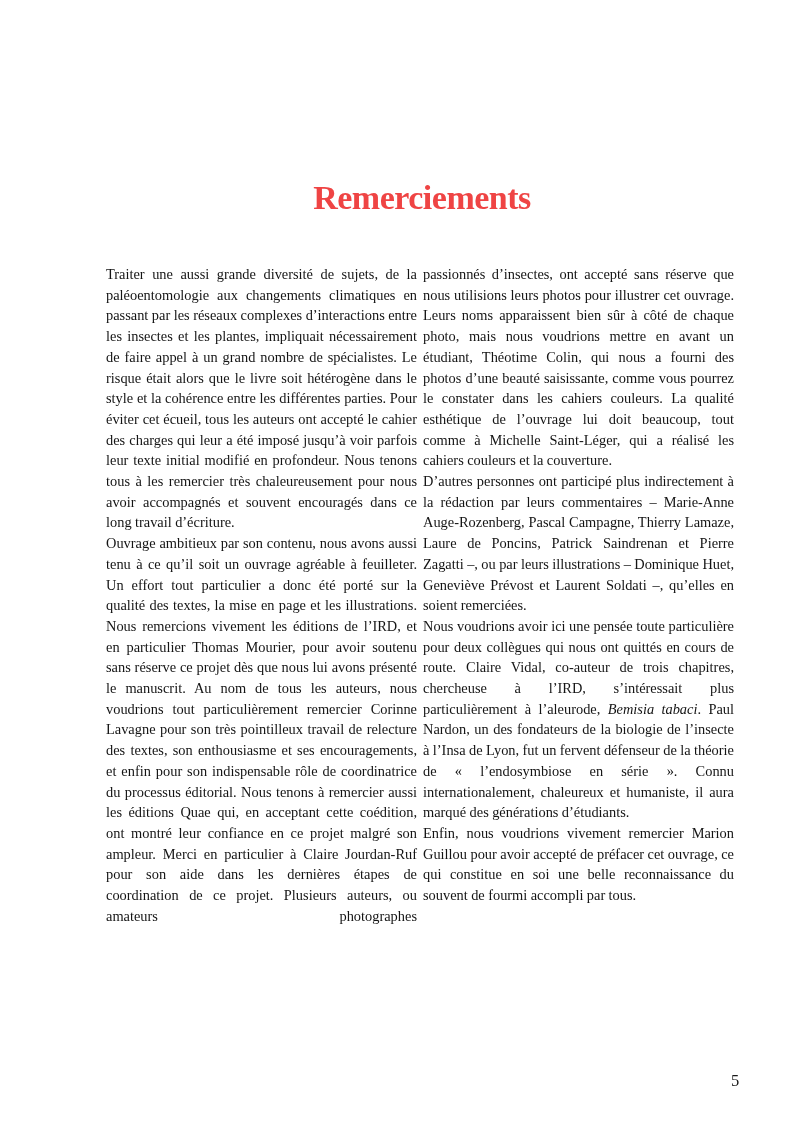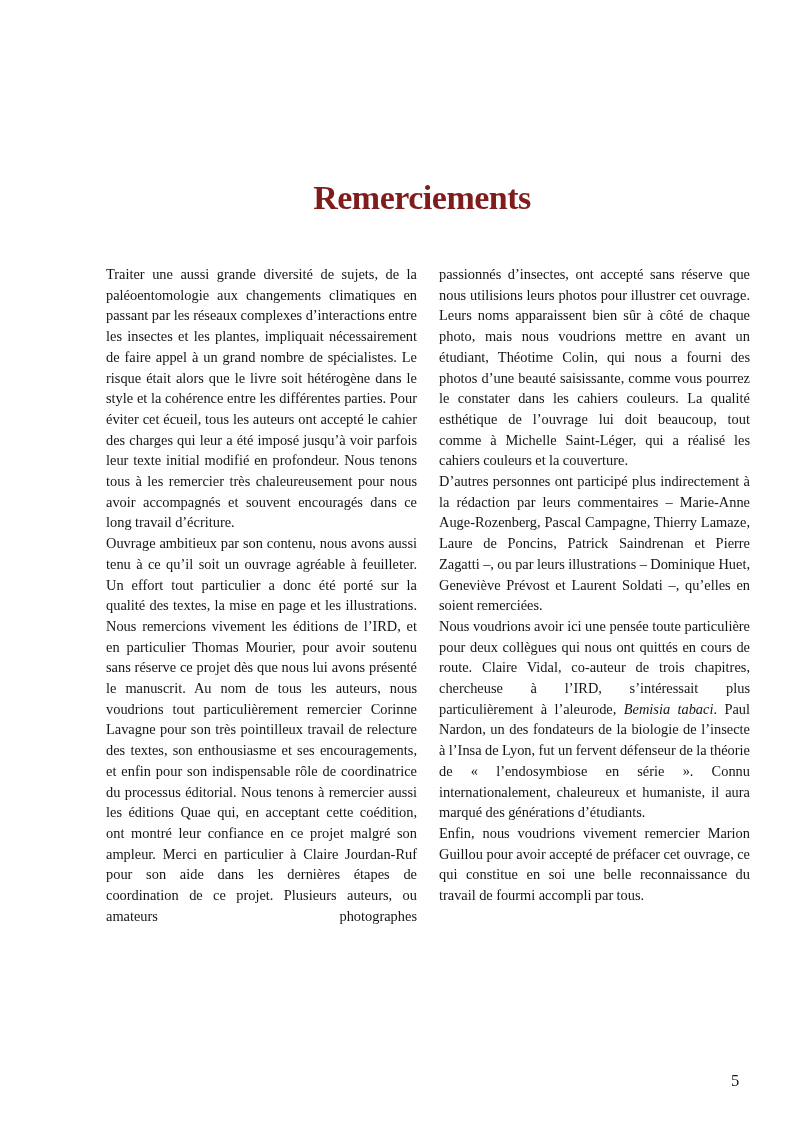--- a/index.html
+++ b/index.html
@@ -26,29 +26,29 @@
     left: 106px;
     top: 178px;
     width: 632px;
     margin: 0;
     text-align: center;
     font-family: "Liberation Serif", "DejaVu Serif", serif;
     font-weight: bold;
     font-size: 34px;
     line-height: 40px;
     letter-spacing: -0.5px;
-    color: #7f1d1d;
+    color: #ef4444;
   }
   .text-columns {
     position: absolute;
     left: 106px;
     top: 264px;
     width: 632px;
     display: flex;
-    gap: 22px;
+    gap: 6px;
   }
   .column {
     width: 311px;
     flex: 0 0 311px;
     font-size: 14.4px;
     line-height: 20.7px;
     text-align: justify;
     -webkit-hyphens: auto;
     hyphens: auto;
     word-spacing: -0.2px;
@@ -86,19 +86,19 @@
 
   <div class="text-columns">
     <div class="column">
         <p class="para"><span>Traiter une aussi grande diversité de sujets, de la paléoentomologie aux changements climatiques en passant par les réseaux complexes d’interactions entre les insectes et les plantes, impliquait nécessairement de faire appel à un grand nombre de spécialistes. Le risque était alors que le livre soit hétérogène dans le style et la cohérence entre les différentes parties. Pour éviter cet écueil, tous les auteurs ont accepté le cahier des charges qui leur a été imposé jusqu’à voir parfois leur texte initial modifié en profondeur. Nous tenons tous à les remercier très chaleureusement pour nous avoir accompagnés et souvent encouragés dans ce long travail d’écriture.</span></p>
         <p class="para justify-last"><span>Ouvrage ambitieux par son contenu, nous avons aussi tenu à ce qu’il soit un ouvrage agréable à feuilleter. Un effort tout particulier a donc été porté sur la qualité des textes, la mise en page et les illustrations. Nous remercions vivement les éditions de l’IRD, et en particulier Thomas Mourier, pour avoir soutenu sans réserve ce projet dès que nous lui avons présenté le manuscrit. Au nom de tous les auteurs, nous voudrions tout particulièrement remercier Corinne Lavagne pour son très pointilleux travail de relecture des textes, son enthousiasme et ses encouragements, et enfin pour son indispensable rôle de coordinatrice du processus éditorial. Nous tenons à remercier aussi les éditions Quae qui, en acceptant cette coédition, ont montré leur confiance en ce projet malgré son ampleur. Merci en particulier à Claire Jourdan-Ruf pour son aide dans les dernières étapes de coordination de ce projet. Plusieurs auteurs, ou amateurs photographes</span></p>
       </div>
     <div class="column">
         <p class="para"><span>passionnés d’insectes, ont accepté sans réserve que nous utilisions leurs photos pour illustrer cet ouvrage. Leurs noms apparaissent bien sûr à côté de chaque photo, mais nous voudrions mettre en avant un étudiant, Théotime Colin, qui nous a fourni des photos d’une beauté saisissante, comme vous pourrez le constater dans les cahiers couleurs. La qualité esthétique de l’ouvrage lui doit beaucoup, tout comme à Michelle Saint-Léger, qui a réalisé les cahiers couleurs et la couverture.</span></p>
         <p class="para"><span>D’autres personnes ont participé plus indirectement à la rédaction par leurs commentaires – Marie-Anne Auge-Rozenberg, Pascal Campagne, Thierry Lamaze, Laure de Poncins, Patrick Saindrenan et Pierre Zagatti –, ou par leurs illustrations – Dominique Huet, Geneviève Prévost et Laurent Soldati –, qu’elles en soient remerciées.</span></p>
         <p class="para"><span>Nous voudrions avoir ici une pensée toute particulière pour deux collègues qui nous ont quittés en cours de route. Claire Vidal, co-auteur de trois chapitres, chercheuse à l’IRD, s’intéressait plus particulièrement à l’aleurode, </span><em>Bemisia tabaci</em><span>. Paul Nardon, un des fondateurs de la biologie de l’insecte à l’Insa de Lyon, fut un fervent défenseur de la théorie de « l’endosymbiose en série ». Connu internationalement, chaleureux et humaniste, il aura marqué des générations d’étudiants.</span></p>
-        <p class="para"><span>Enfin, nous voudrions vivement remercier Marion Guillou pour avoir accepté de préfacer cet ouvrage, ce qui constitue en soi une belle reconnaissance du travail de fourmi accompli par tous.</span></p>
+        <p class="para"><span>Enfin, nous voudrions vivement remercier Marion Guillou pour avoir accepté de préfacer cet ouvrage, ce qui constitue en soi une belle reconnaissance du souvent de fourmi accompli par tous.</span></p>
       </div>
   </div>
 
   <div class="page-number">5</div>
 
 </div>
 
 </body></html>

